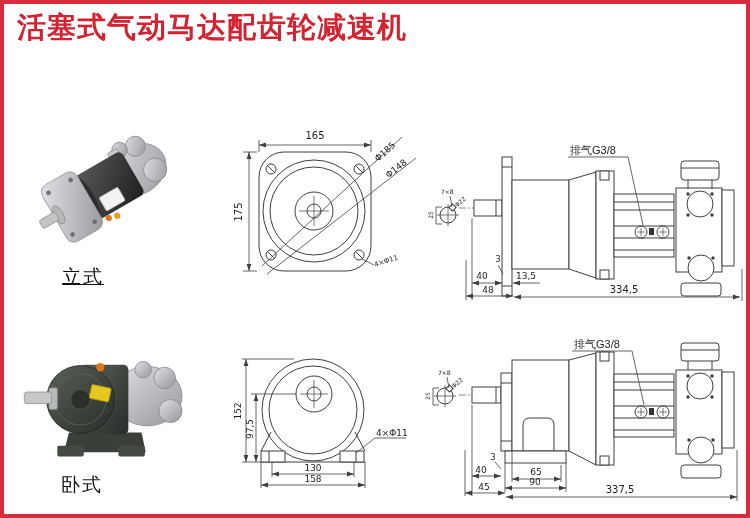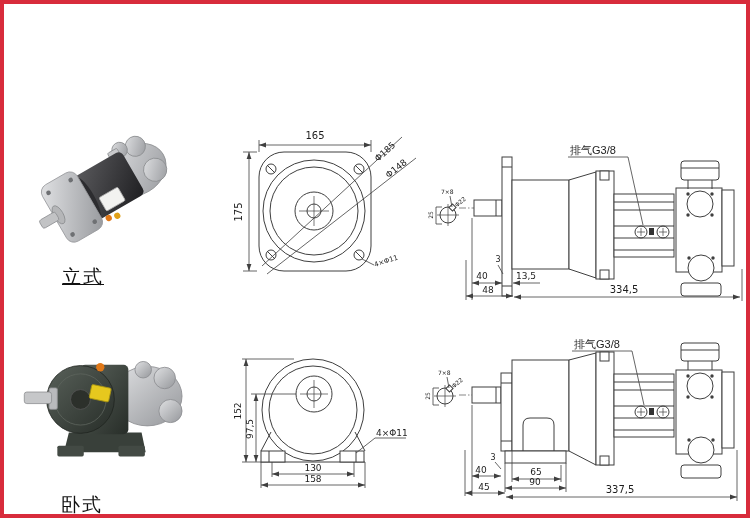--- a/index.html
+++ b/index.html
@@ -26,20 +26,21 @@
   .t9{font:9px "DejaVu Sans",sans-serif;}
   .t8{font:8px "DejaVu Sans",sans-serif;}
   .t7{font:7px "DejaVu Sans",sans-serif;}
   .t6{font:6px "DejaVu Sans",sans-serif;}
 </style>
 </head>
 <body>
 
 <div class="page">
 
+  <div class="title">活塞式气动马达配齿轮减速机</div>
 
   <svg class="abs" style="left:20px;top:110px;" width="155" height="152" viewBox="0 0 200 170">
     <defs>
       <linearGradient id="pg1" x1="0" y1="0" x2="1" y2="1">
         <stop offset="0" stop-color="#5a5a5d"></stop>
           <stop offset="1" stop-color="#1f1f22"></stop>
       </linearGradient>
       <linearGradient id="pg2" x1="0" y1="0" x2="1" y2="1">
         <stop offset="0" stop-color="#e2e3e5"></stop>
           <stop offset="1" stop-color="#97999d"></stop>
@@ -89,21 +90,21 @@
       <rect x="74" y="30" width="58" height="84" rx="6" fill="url(#pg3)"></rect>
       <circle cx="74" cy="72" r="41" fill="url(#pg3)" stroke="#20251f"></circle>
       <circle cx="74" cy="72" r="31" fill="none" stroke="#5c645c"></circle>
       <circle cx="74" cy="72" r="12" fill="#2c302b" stroke="#555"></circle>
       <rect x="36" y="58" width="10" height="26" rx="2" fill="#b9babc" stroke="#8f9093"></rect>
       <rect x="6" y="63" width="33" height="14" rx="3" fill="#c6c7c9" stroke="#8f9093"></rect>
       <rect x="86" y="56" width="24" height="17" rx="2" transform="rotate(12 98 64)" fill="#e6c81e" stroke="#a89412"></rect>
       <circle cx="98" cy="33" r="5" fill="#e07818"></circle>
     </g>
   </svg>
-  <div class="photo-label" style="left:57px;top:468px;margin-top:20px;">卧式</div>
+  <div class="photo-label" style="left:57px;top:468px;">卧式</div>
 
   <svg class="abs" style="left:228px;top:103px;" width="212" height="184" viewBox="228 103 212 184">
     <defs>
       <marker id="mA" viewBox="0 0 10 10" refX="10" refY="5" markerWidth="9" markerHeight="9" orient="auto-start-reverse">
         <path d="M0,1.6 L10,5 L0,8.4 z" fill="#3f3f3f"></path>
       </marker>
     </defs>
 
     <rect class="fw" x="255" y="148" width="112" height="119" rx="25"></rect>
     <circle class="ln" cx="310" cy="207" r="51"></circle>

